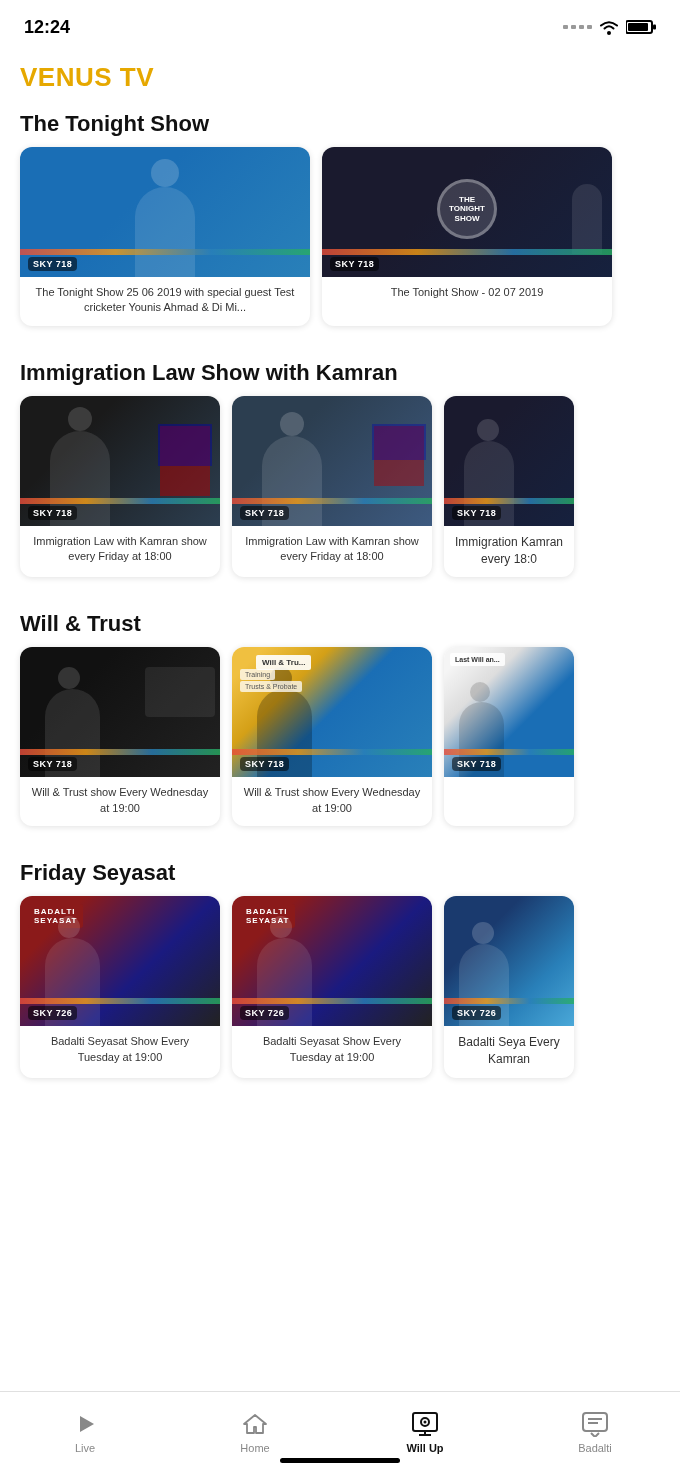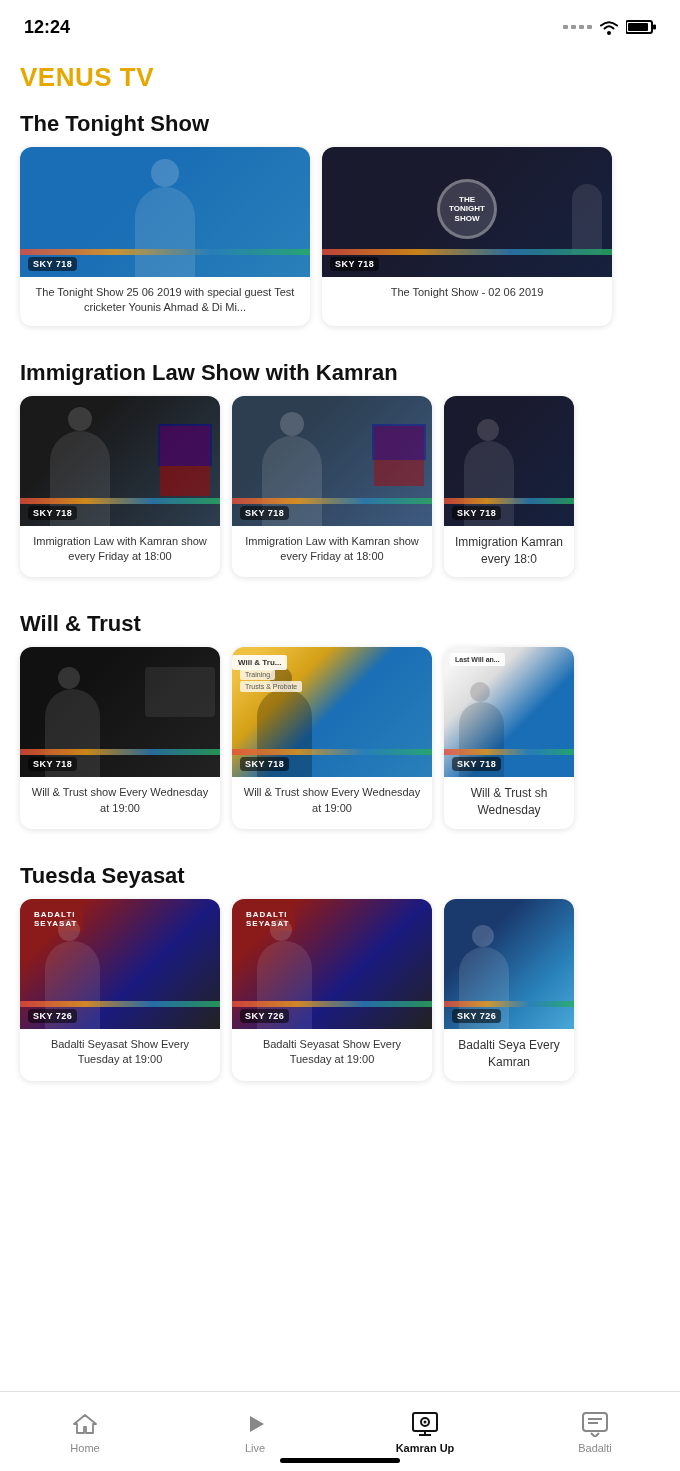--- a/index.html
+++ b/index.html
@@ -245,21 +245,21 @@
       <div class="card">
         <div class="card-thumb thumb-tonight2">
 
           <div style="position:absolute;top:50%;left:50%;transform:translate(-50%,-55%);width:60px;height:60px;border-radius:50%;background:rgba(255,255,255,0.15);border:3px solid rgba(255,255,255,0.3);display:flex;align-items:center;justify-content:center;">
             <span style="color:#fff;font-size:8px;font-weight:700;text-align:center;line-height:1.2;padding:4px;">THE TONIGHT SHOW</span>
           </div>
           <div style="position:absolute;right:10px;top:50%;transform:translateY(-40%);width:30px;height:70px;background:rgba(255,255,255,0.1);border-radius:15px 15px 0 0;"></div>
           <div class="broadcast-bar"></div>
           <div class="sky-badge">SKY 718</div>
         </div>
-        <div class="card-text">The Tonight Show - 02 06 2019</div>
+        <div class="card-text">The Tonight Show - 02 07 2019</div>
       </div>
     </div>
   </div>
 
   <div class="section section-3col">
     <div class="section-title">Immigration Law Show with Kamran</div>
     <div class="cards-row">
       <div class="card">
         <div class="card-thumb thumb-immig1">
           <div style="position:absolute;bottom:0;left:30px;width:60px;height:95px;background:rgba(255,255,255,0.1);border-radius:30px 30px 0 0;"></div>
@@ -304,43 +304,42 @@
           <div style="position:absolute;top:20px;right:5px;width:70px;height:50px;background:rgba(255,255,255,0.08);border-radius:4px;"></div>
           <div class="broadcast-bar"></div>
           <div class="sky-badge">SKY 718</div>
         </div>
         <div class="card-text">Will &amp; Trust show Every Wednesday at 19:00</div>
       </div>
       <div class="card">
         <div class="card-thumb thumb-wt2">
           <div style="position:absolute;bottom:0;left:25px;width:55px;height:88px;background:rgba(0,0,0,0.25);border-radius:28px 28px 0 0;"></div>
           <div style="position:absolute;bottom:88px;left:38px;width:22px;height:22px;background:rgba(0,0,0,0.3);border-radius:50%;"></div>
-          <div style="position:absolute;top:8px;left:0;background:rgba(255,255,255,0.9);padding:3px 6px;border-radius:2px;font-size:8px;font-weight:700;color:#333;">Will &amp; Tru...</div>
+          <div style="position:absolute;top:8px;left:24px;background:rgba(255,255,255,0.9);padding:3px 6px;border-radius:2px;font-size:8px;font-weight:700;color:#333;">Will &amp; Tru...</div>
           <div style="position:absolute;top:22px;left:8px;background:rgba(255,255,255,0.75);padding:2px 5px;border-radius:2px;font-size:7px;color:#555;">Training</div>
           <div style="position:absolute;top:34px;left:8px;background:rgba(255,255,255,0.75);padding:2px 5px;border-radius:2px;font-size:7px;color:#555;">Trusts &amp; Probate</div>
           <div class="broadcast-bar"></div>
           <div class="sky-badge">SKY 718</div>
         </div>
         <div class="card-text">Will &amp; Trust show Every Wednesday at 19:00</div>
       </div>
       <div class="card" style="width:130px;">
         <div class="card-thumb thumb-wt3" style="height:130px;">
           <div style="position:absolute;top:6px;left:6px;background:rgba(255,255,255,0.85);padding:3px 5px;border-radius:2px;font-size:7px;font-weight:700;color:#333;">Last Will an...</div>
           <div style="position:absolute;bottom:0;left:15px;width:45px;height:75px;background:rgba(0,0,0,0.15);border-radius:23px 23px 0 0;"></div>
           <div style="position:absolute;bottom:75px;left:26px;width:20px;height:20px;background:rgba(0,0,0,0.15);border-radius:50%;"></div>
           <div class="broadcast-bar"></div>
           <div class="sky-badge">SKY 718</div>
         </div>
-        <div class="card-text" style="font-size:12px;">Will &amp; Trust sh Wednesday</div>
       </div>
     </div>
   </div>
 
   <div class="section section-3col">
-    <div class="section-title">Tuesda Seyasat</div>
+    <div class="section-title">Friday Seyasat</div>
     <div class="cards-row">
       <div class="card">
         <div class="card-thumb thumb-bs1">
           <div class="seyasat-overlay">BADALTI<br>SEYASAT</div>
           <div style="position:absolute;bottom:0;left:25px;width:55px;height:88px;background:rgba(255,255,255,0.1);border-radius:28px 28px 0 0;"></div>
           <div style="position:absolute;bottom:88px;left:38px;width:22px;height:22px;background:rgba(255,255,255,0.15);border-radius:50%;"></div>
           <div class="broadcast-bar"></div>
           <div class="sky-badge">SKY 726</div>
         </div>
         <div class="card-text">Badalti Seyasat Show Every Tuesday at 19:00</div>
@@ -364,45 +363,45 @@
         </div>
         <div class="card-text" style="font-size:12px;">Badalti Seya Every Kamran</div>
       </div>
     </div>
   </div>
 </div>
 
 <div class="bottom-nav">
   <div class="nav-item">
     <div class="nav-icon">
+      <svg width="24" height="24" viewBox="0 0 24 24">
+        <polygon points="7,4 21,12 7,20" fill="#888"></polygon>
+      </svg>
+    </div>
+    <span class="nav-label">Live</span>
+  </div>
+  <div class="nav-item">
+    <div class="nav-icon">
       <svg width="26" height="24" viewBox="0 0 26 24" fill="none">
         <path d="M13 3L2 12h3v9h7v-6h2v6h7v-9h3L13 3z" stroke="#888" stroke-width="1.8" fill="none" stroke-linejoin="round"></path>
       </svg>
     </div>
     <span class="nav-label">Home</span>
-  </div>
-  <div class="nav-item">
-    <div class="nav-icon">
-      <svg width="24" height="24" viewBox="0 0 24 24">
-        <polygon points="7,4 21,12 7,20" fill="#888"></polygon>
-      </svg>
-    </div>
-    <span class="nav-label">Live</span>
   </div>
   <div class="nav-item">
     <div class="nav-icon">
       <svg width="28" height="26" viewBox="0 0 28 26">
         <rect x="2" y="2" width="24" height="18" rx="2" ry="2" stroke="#111" stroke-width="2" fill="none"></rect>
         <circle cx="14" cy="11" r="4" stroke="#111" stroke-width="2" fill="none"></circle>
         <circle cx="14" cy="11" r="1.5" fill="#111"></circle>
         <line x1="14" y1="20" x2="14" y2="24" stroke="#111" stroke-width="2"></line>
         <line x1="8" y1="24" x2="20" y2="24" stroke="#111" stroke-width="2"></line>
       </svg>
     </div>
-    <span class="nav-label active">Kamran Up</span>
+    <span class="nav-label active">Will Up</span>
   </div>
   <div class="nav-item">
     <div class="nav-icon">
       <svg width="28" height="26" viewBox="0 0 28 26">
         <rect x="2" y="2" width="24" height="18" rx="3" ry="3" stroke="#888" stroke-width="2" fill="none"></rect>
         <line x1="7" y1="8" x2="21" y2="8" stroke="#888" stroke-width="2"></line>
         <line x1="7" y1="12" x2="17" y2="12" stroke="#888" stroke-width="2"></line>
         <polyline points="10,22 14,26 18,22" stroke="#888" stroke-width="2" fill="none"></polyline>
       </svg>
     </div>

